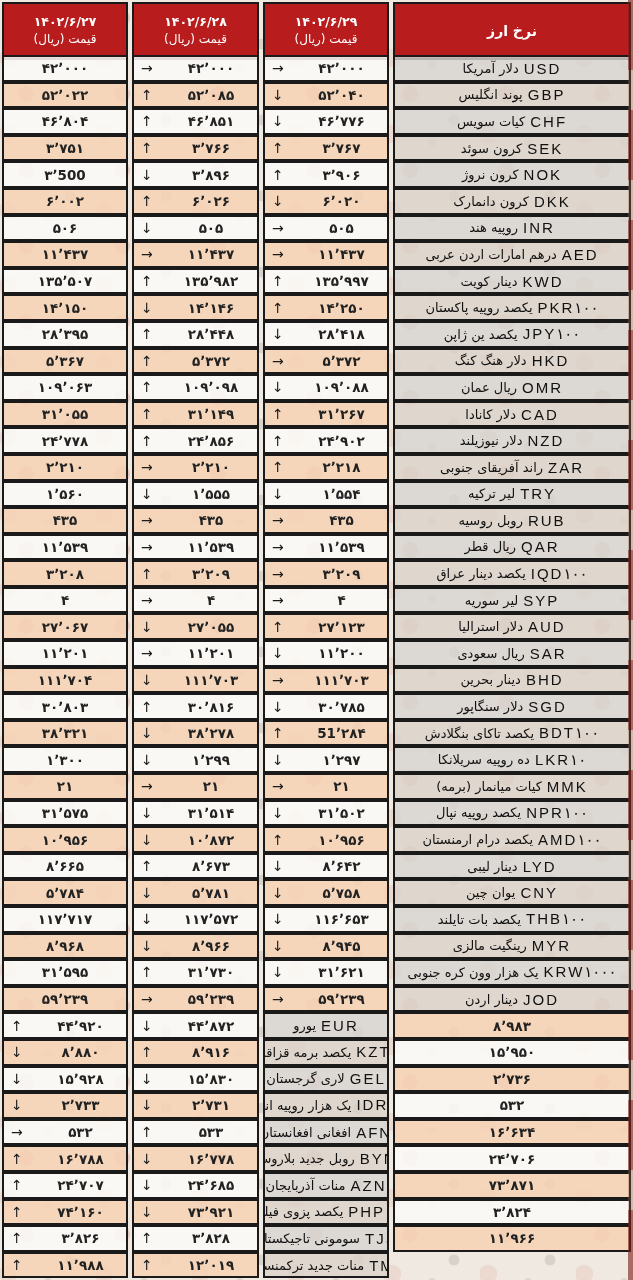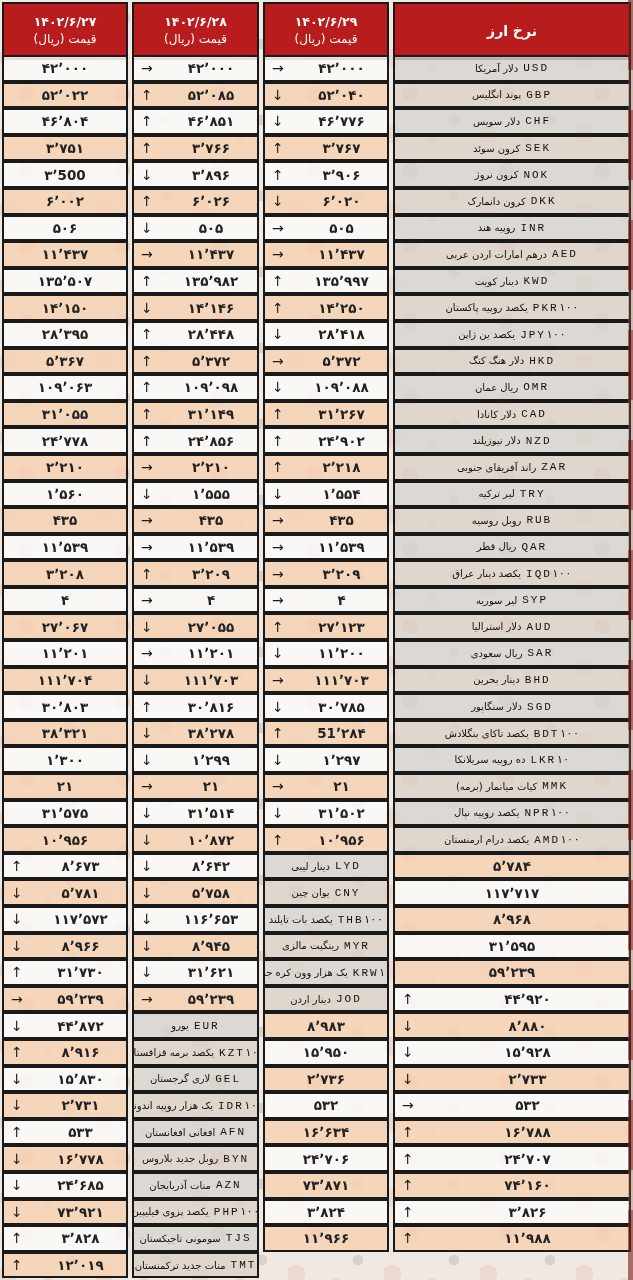--- a/index.html
+++ b/index.html
@@ -53,24 +53,24 @@
     flex:1;text-align:center;direction:ltr;
     font-weight:bold;font-size:13.5px;color:#222;
     font-family:"DejaVu Sans",sans-serif;
   }
   .arrow{
     width:24px;padding-left:7px;text-align:left;
     font-size:14px;color:#1b1b1b;flex:0 0 auto;
   }
   .val-plain{justify-content:center;}
   .code{
-    font-family:Liberation Mono, monospace;
-    font-size:11px;color:#111;letter-spacing:2px;white-space:nowrap;
-  }
-  .fa-name{font-size:10px;color:#111;white-space:nowrap;}
+    font-family:Liberation Sans, sans-serif;
+    font-size:15px;color:#111;letter-spacing:2px;white-space:nowrap;
+  }
+  .fa-name{font-size:13px;color:#111;white-space:nowrap;}
 </style>
 </head>
 <body>
 
 <div class="wm"></div>
 <div class="edge-strip"></div>
 
 <div class="grid" id="grid">
   <div class="cell hcell">
     <div class="hdate">۱۴۰۲/۶/۲۷</div>
@@ -121,21 +121,21 @@
     <div class="cell  row-white">
       <span class="arrow">↑</span>
       <span class="num">۴۶٬۸۵۱</span>
     </div>
     <div class="cell  row-white">
       <span class="arrow">↓</span>
       <span class="num">۴۶٬۷۷۶</span>
     </div>
     <div class="cell name-cell row-white" dir="rtl">
       <span class="code">CHF</span>
-      <span class="fa-name">دلار سویس</span>
+      <span class="fa-name">کیات سویس</span>
     </div>
     <div class="cell val-plain row-peach">
       <span class="num">۳٬۷۵۱</span>
     </div>
     <div class="cell  row-peach">
       <span class="arrow">↑</span>
       <span class="num">۳٬۷۶۶</span>
     </div>
     <div class="cell  row-peach">
       <span class="arrow">↑</span>
@@ -527,20 +527,23 @@
       <span class="arrow">↓</span>
       <span class="num">۱۰٬۸۷۲</span>
     </div>
     <div class="cell  row-peach">
       <span class="arrow">↑</span>
       <span class="num">۱۰٬۹۵۶</span>
     </div>
     <div class="cell name-cell row-peach" dir="rtl">
       <span class="code">AMD۱۰۰</span>
       <span class="fa-name">یکصد درام ارمنستان</span>
+    </div>
+    <div class="cell val-plain row-white">
+      <span class="num">۸٬۶۶۵</span>
     </div>
     <div class="cell  row-white">
       <span class="arrow">↑</span>
       <span class="num">۸٬۶۷۳</span>
     </div>
     <div class="cell  row-white">
       <span class="arrow">↓</span>
       <span class="num">۸٬۶۴۲</span>
     </div>
     <div class="cell name-cell row-white" dir="rtl">

